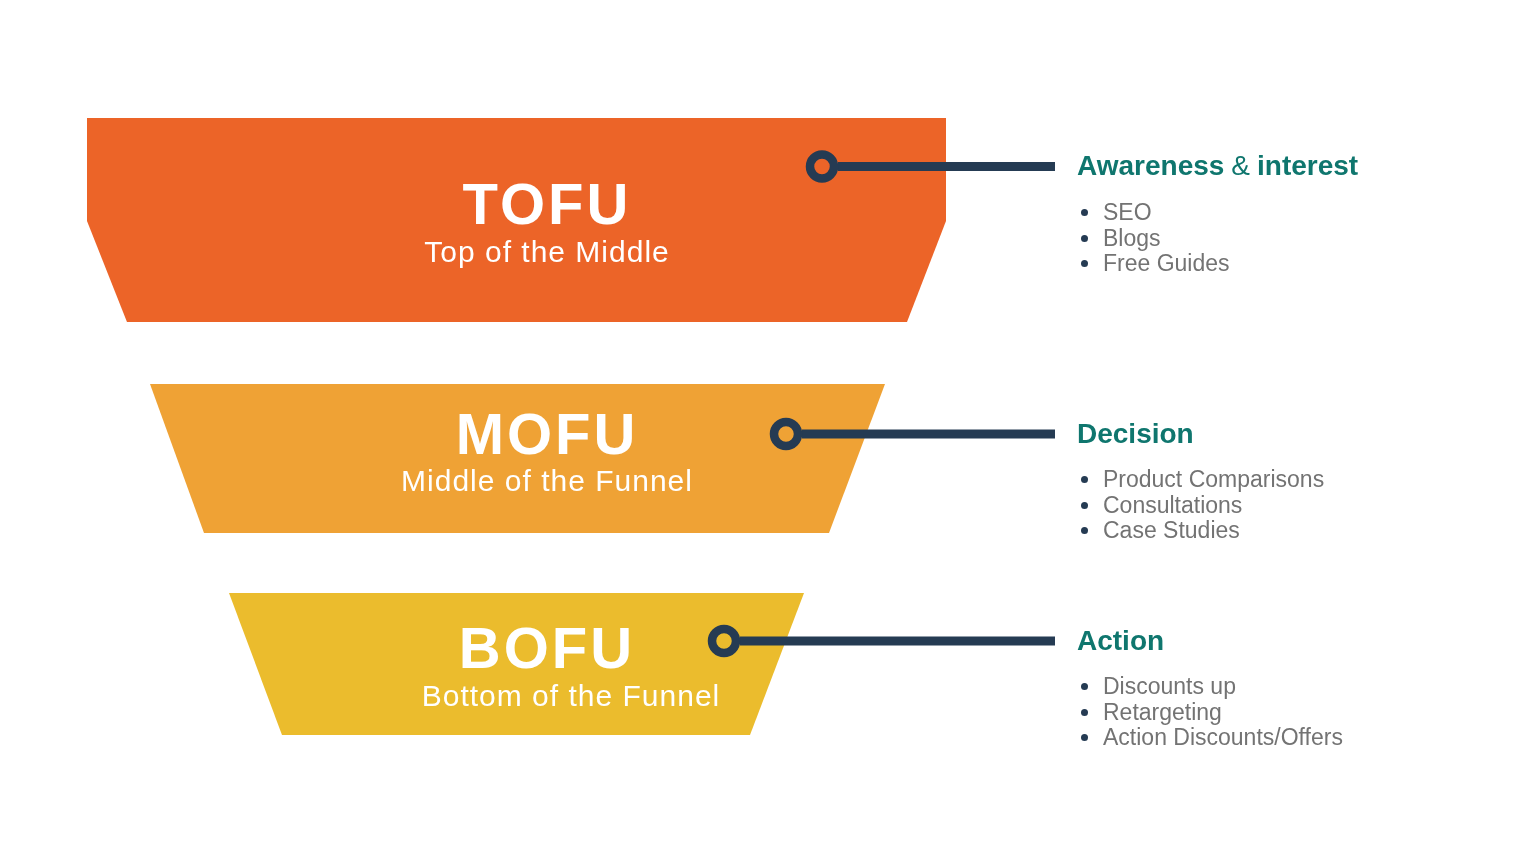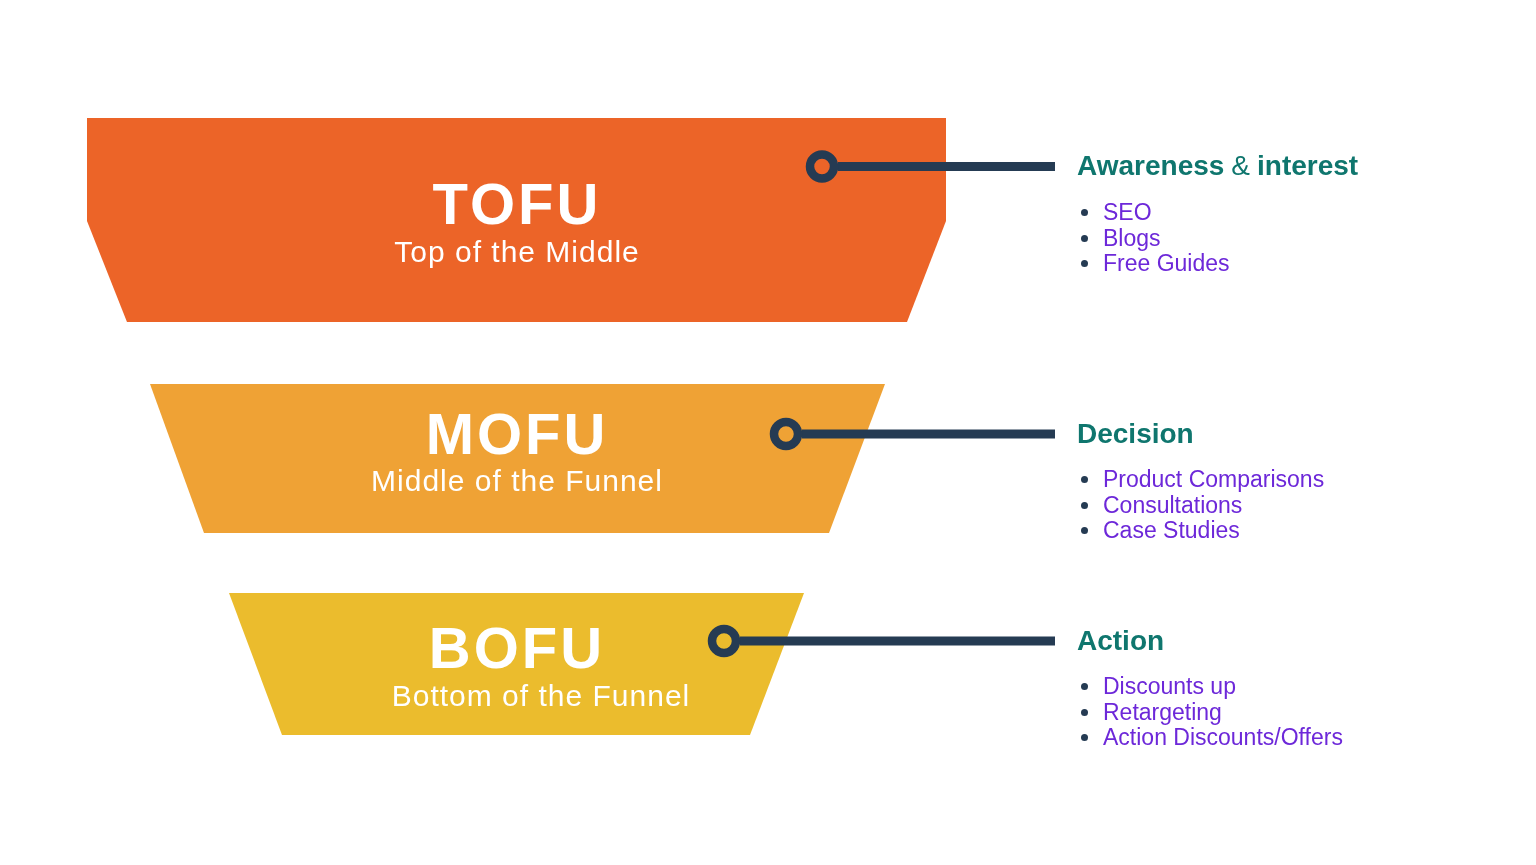--- a/index.html
+++ b/index.html
@@ -15,21 +15,21 @@
     background: #ffffff;
     overflow: hidden;
   }
   #shapes {
     position: absolute;
     left: 0;
     top: 0;
   }
   .stage-text {
     position: absolute;
-    left: 517px;
+    left: 547px;
     transform: translateX(-50%);
     text-align: center;
     color: #ffffff;
     white-space: nowrap;
     pointer-events: none;
   }
   .stage-acronym {
     font-size: 58px;
     font-weight: 700;
     letter-spacing: 3px;
@@ -58,21 +58,21 @@
     position: absolute;
     left: 1081px;
     margin: 0;
     padding: 0;
     list-style: none;
   }
   .bullet-list li {
     display: flex;
     align-items: center;
     height: 25.5px;
-    color: #6d28d9;
+    color: #737373;
     font-size: 23px;
     white-space: nowrap;
   }
   .bullet-dot {
     display: inline-block;
     width: 7px;
     height: 7px;
     border-radius: 50%;
     background: #253B53;
     margin-right: 15px;

